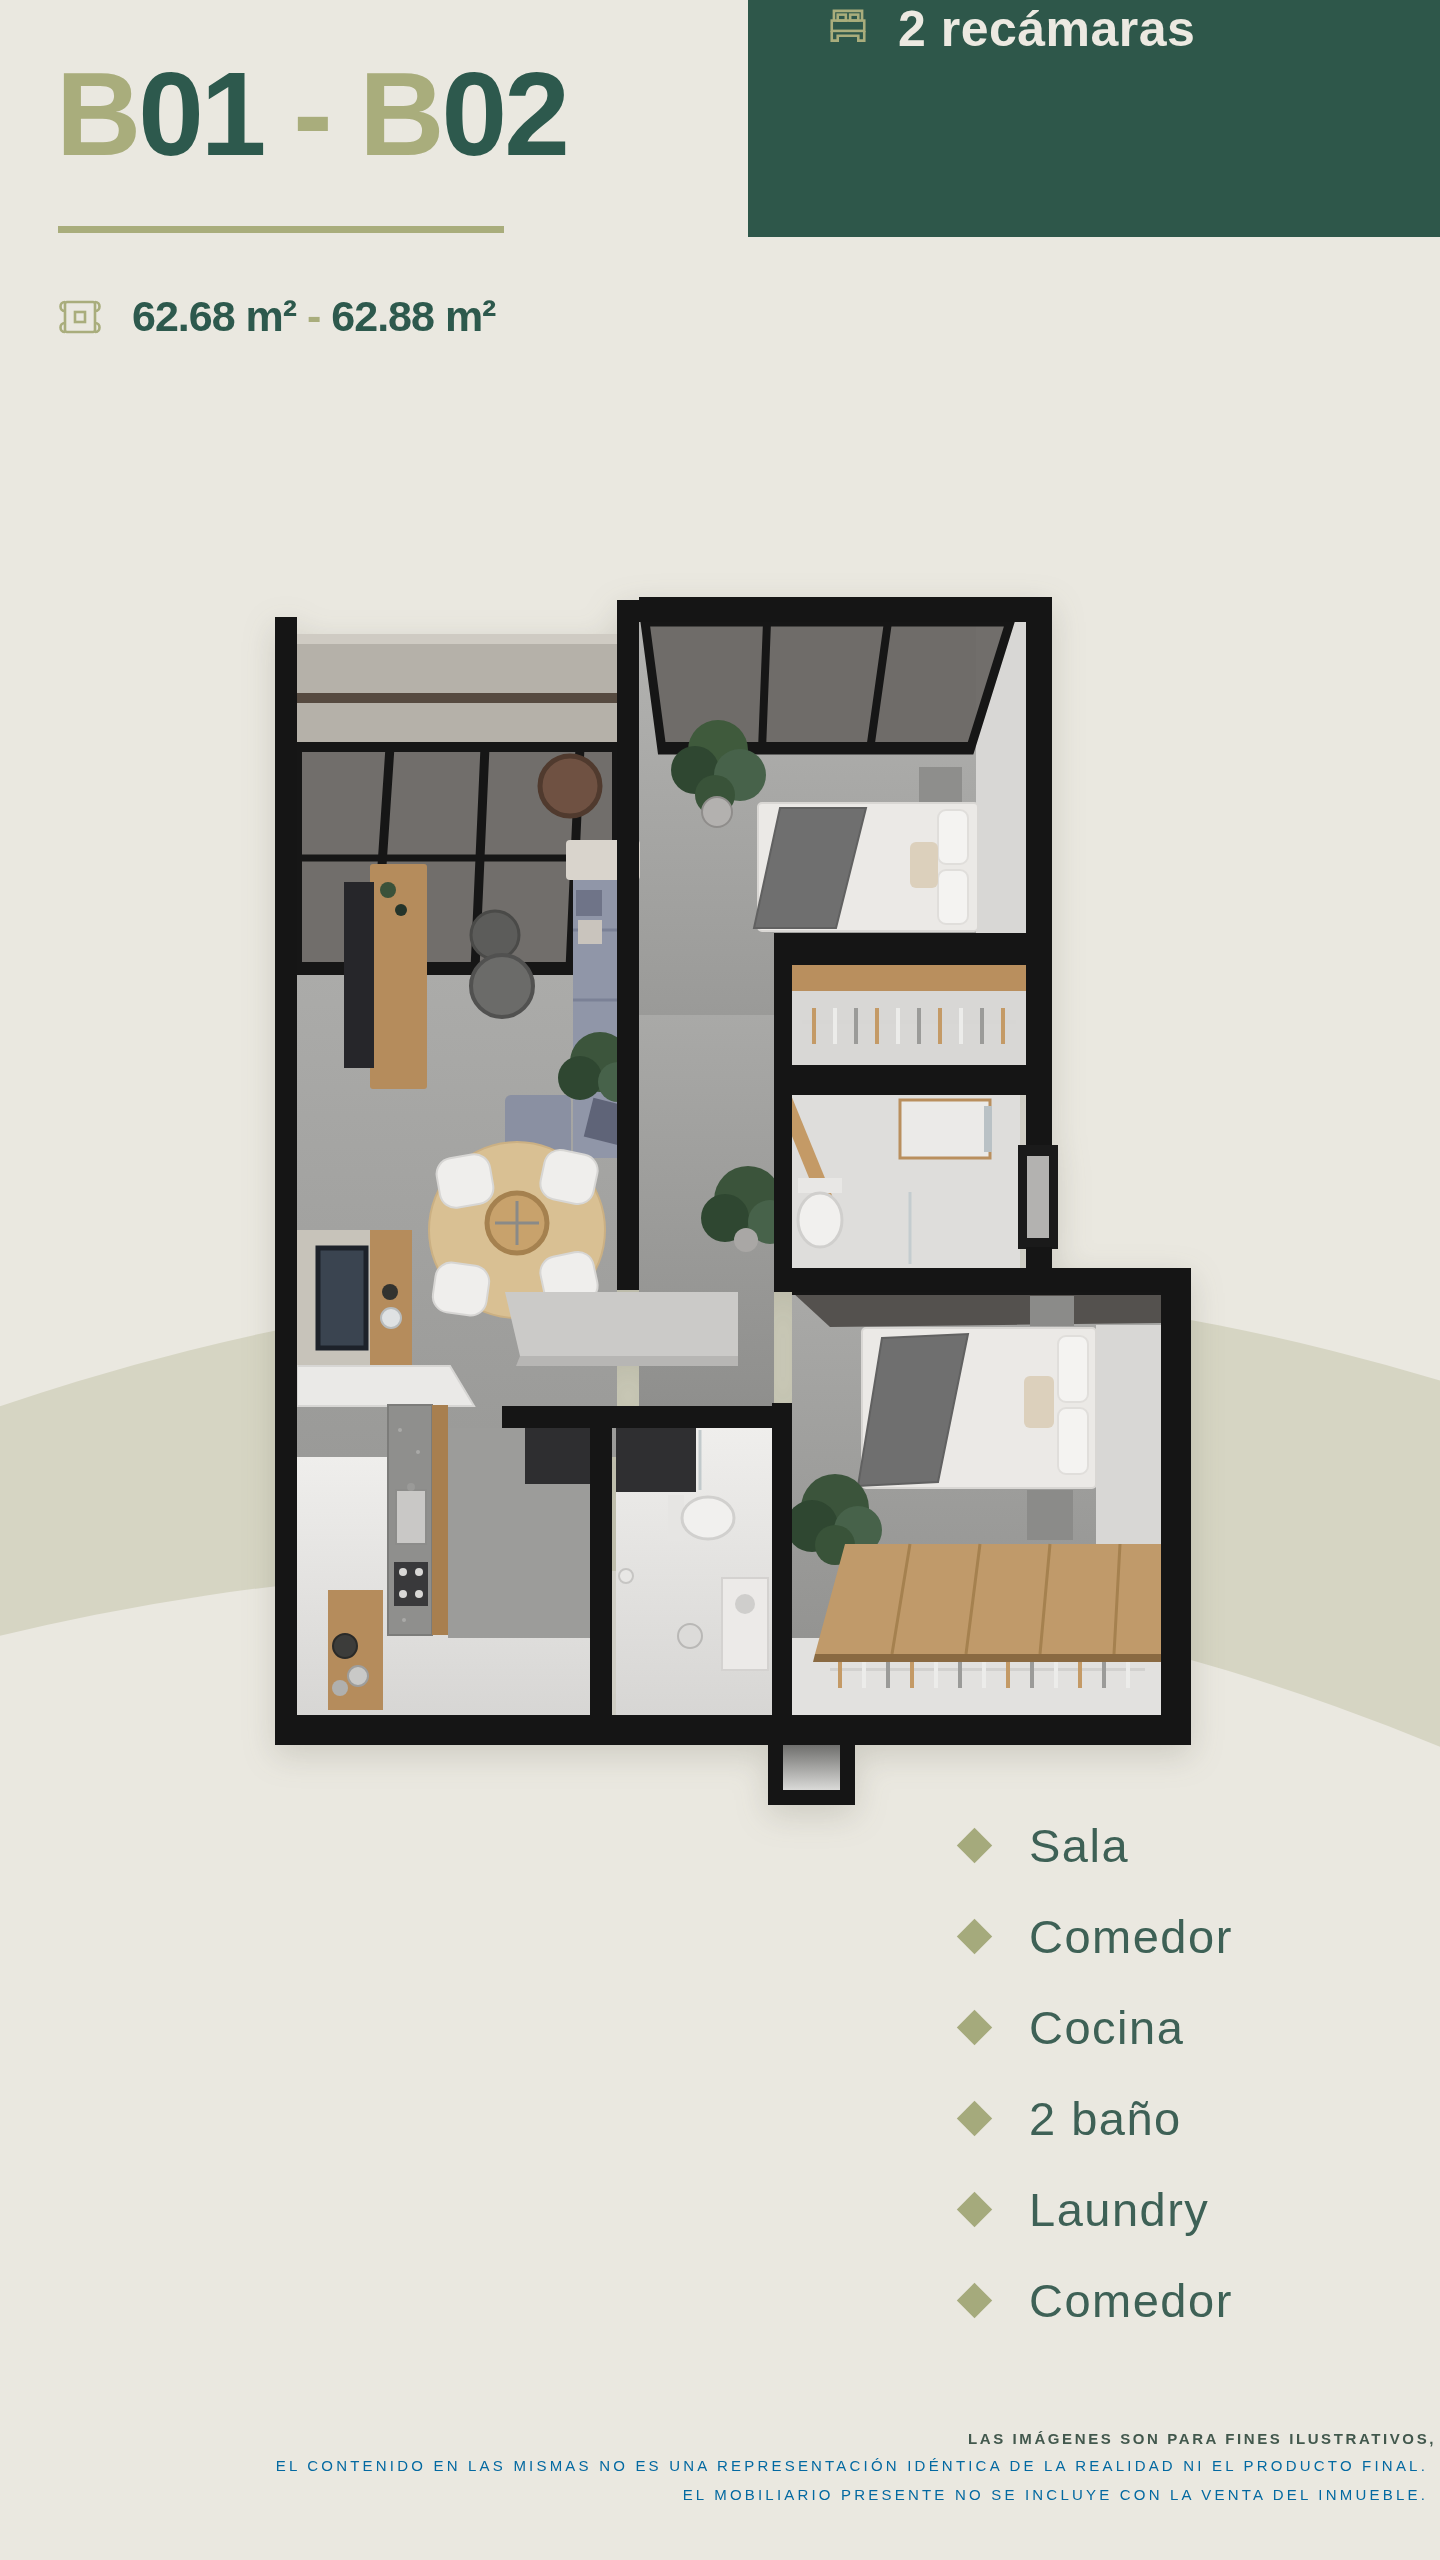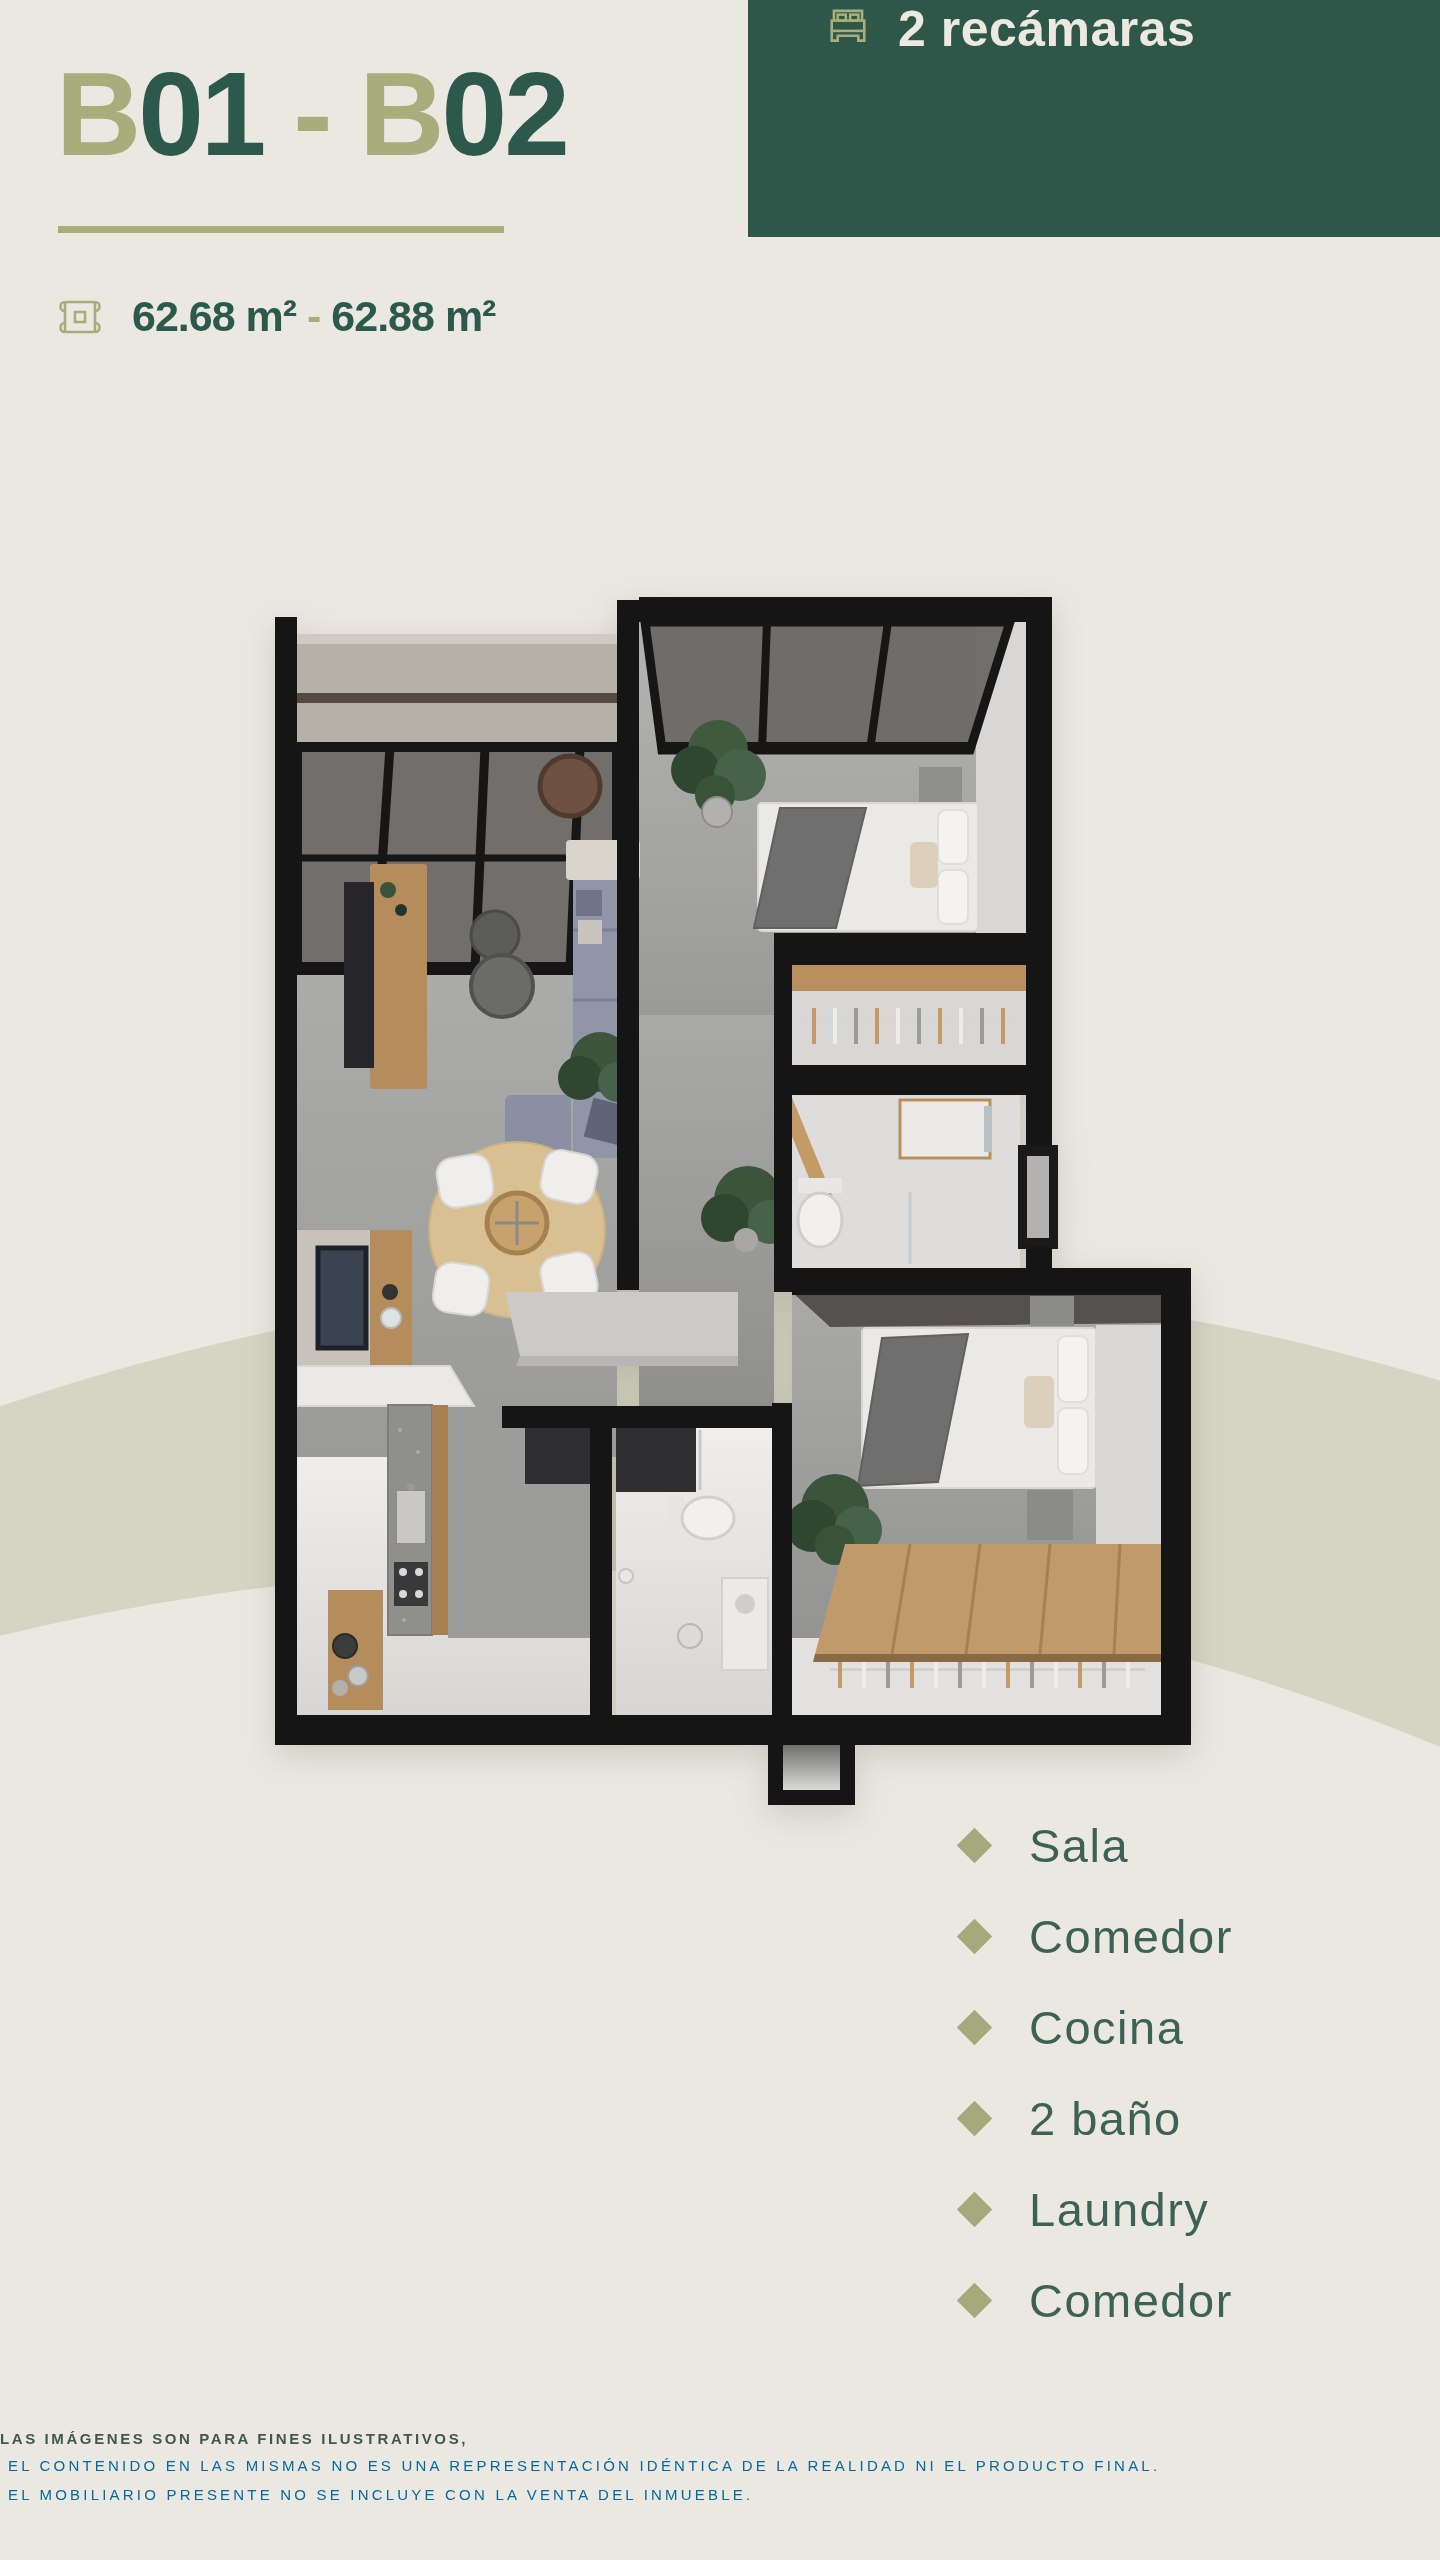--- a/index.html
+++ b/index.html
@@ -28,21 +28,21 @@
 
   .floor-plan{position:absolute;left:270px;top:590px;width:930px;height:1215px;z-index:2;
               filter:drop-shadow(0 10px 16px rgba(70,70,55,0.18));}
 
   .features{position:absolute;left:962px;top:1812px;z-index:3;list-style:none;margin:0;padding:0;}
   .features li{display:flex;align-items:center;height:66px;margin-bottom:25px;text-align:right;}
   .bullet{width:25px;height:25px;background:#A5AA7C;transform:rotate(45deg);
           margin-right:42px;flex:none;}
   .feature-label{font-size:47px;font-weight:400;color:#3E6156;letter-spacing:1.5px;}
 
-  .footer{position:absolute;left:0;right:16px;top:2430px;text-align:left;z-index:3;}
+  .footer{position:absolute;left:0;right:4px;top:2430px;text-align:right;z-index:3;}
   .footer-line1{font-size:15px;font-weight:700;letter-spacing:2.6px;color:#42584D;
                 margin:0 0 7px 0;}
   .footer-line2,.footer-line3{font-size:15px;font-weight:400;letter-spacing:3.2px;
                 color:#0369a1;margin:8px;line-height:21px;}
 </style>
 </head>
 <body>
 
 <div class="page">
 

